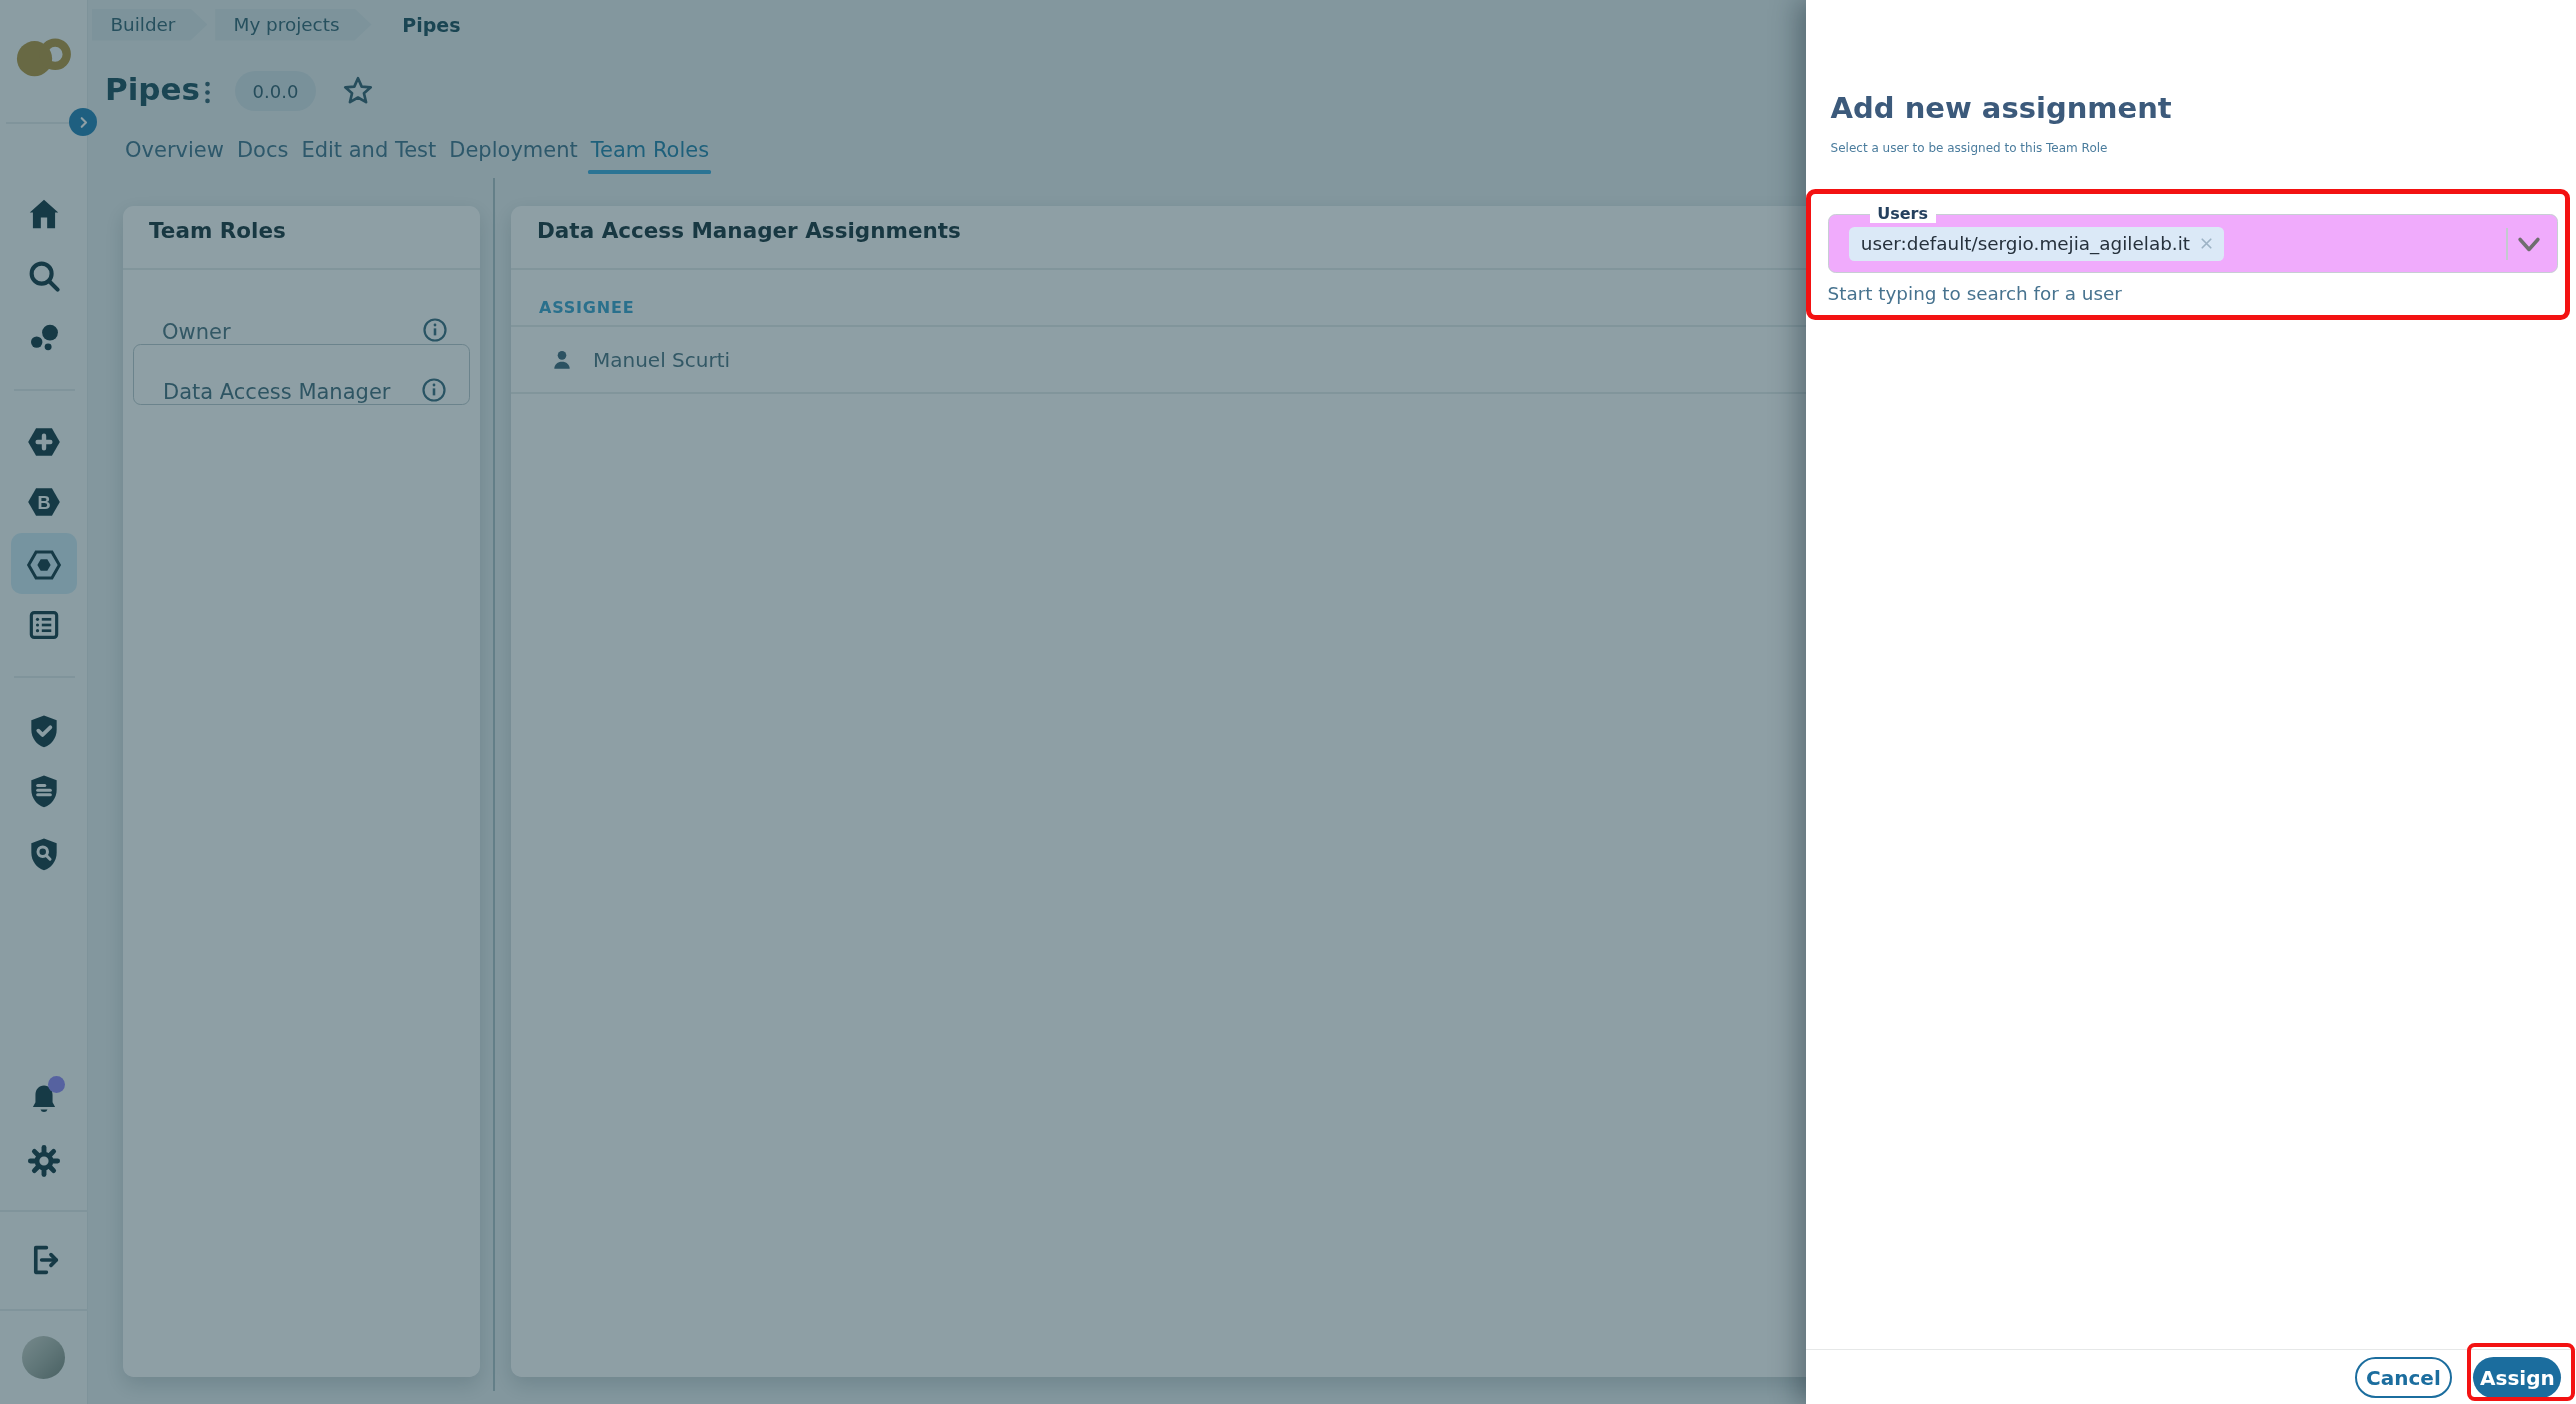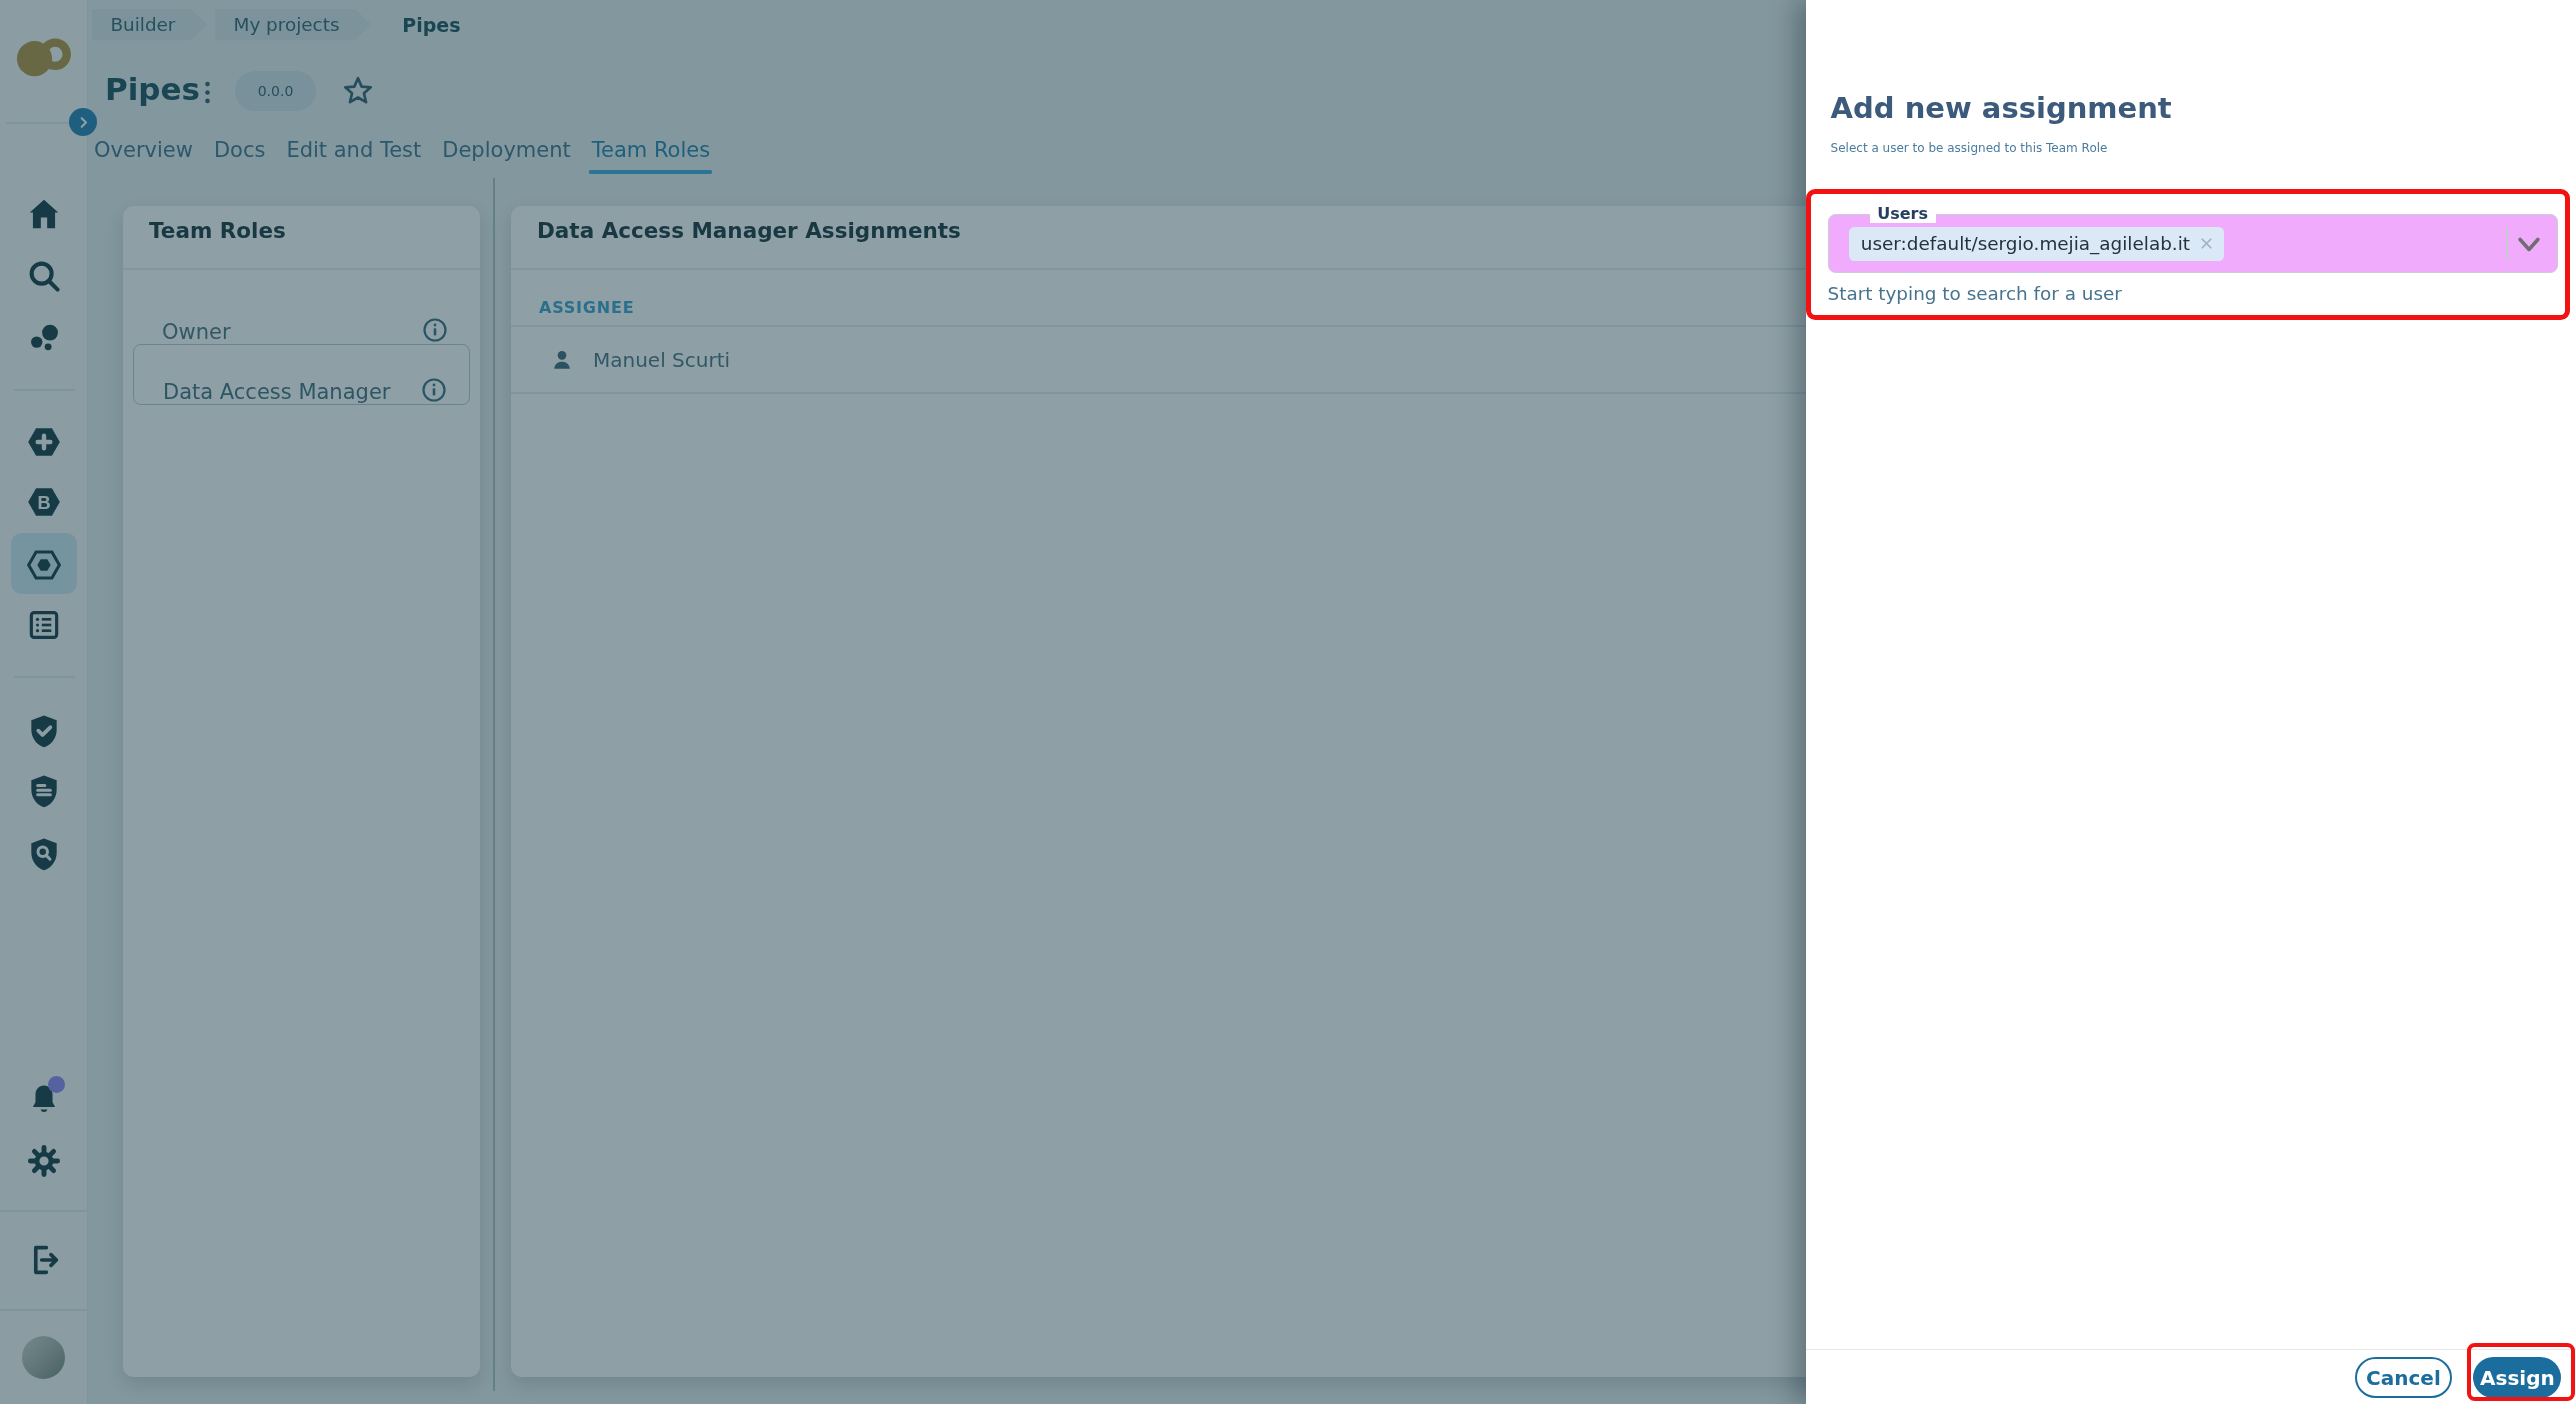--- a/index.html
+++ b/index.html
@@ -32,26 +32,26 @@
   .crumb{height:32px;display:flex;align-items:center;padding:0 32px 0 18.4px;background:#dce7ea;cursor:pointer;
          clip-path:polygon(0 0,calc(100% - 17px) 0,100% 50%,calc(100% - 17px) 100%,0 100%);
          font-size:18.4px;color:#2f6071}
   .crumb.current{background:none;clip-path:none;padding:0 7.7px 0 23px;font-weight:600;color:#174a5a;font-size:19px;cursor:default}
 
   
   .page-title{position:absolute;left:105px;top:71px;font-size:31px;font-weight:600;color:#174a5a}
   .kebab{position:absolute;left:192px;top:77px;width:31px;height:31px;color:#2e5b6c;background:none;border:none;cursor:pointer;padding:0}
   .kebab svg{width:31px;height:31px}
   .version{position:absolute;left:235px;top:71px;width:81px;height:40px;background:#d5e2e8;border-radius:20px;
-           display:flex;align-items:center;justify-content:center;font-size:14px;color:#2e5b6c}
+           display:flex;align-items:center;justify-content:center;font-size:18px;color:#2e5b6c}
   .star{position:absolute;left:341px;top:74px;width:34px;height:34px;color:#2e5b6c;background:none;border:none;cursor:pointer;padding:0}
   .star svg{width:34px;height:34px}
 
   
-  .tabs{position:absolute;left:94px;top:138px;display:flex;gap:21px}
+  .tabs{position:absolute;left:125px;top:138px;display:flex;gap:13px}
   .tab{font-size:21px;color:#3d718a;position:relative;padding-bottom:9.2px;background:none;border:none;cursor:pointer;font-family:inherit}
   .tab.active{color:#1f81aa;font-weight:500}
   .tab.active::after{content:"";position:absolute;left:-2.3px;right:-2.3px;bottom:-3.1px;height:4.6px;background:#38a8dd;border-radius:1.5px}
 
   
   .card{position:absolute;background:#fff;border-radius:10.8px;box-shadow:0 7.7px 20px rgba(16,42,52,.18)}
   .roles-card{left:123px;top:206px;width:357px;height:1171px}
   .assign-card{left:511px;top:206px;width:1998px;height:1171px}
   .card-h{position:absolute;left:26px;top:12.3px;font-size:21.5px;font-weight:600;color:#123039}
   .card-div{position:absolute;left:0;right:0;top:62px;height:1.5px;background:#e4eaeb}

